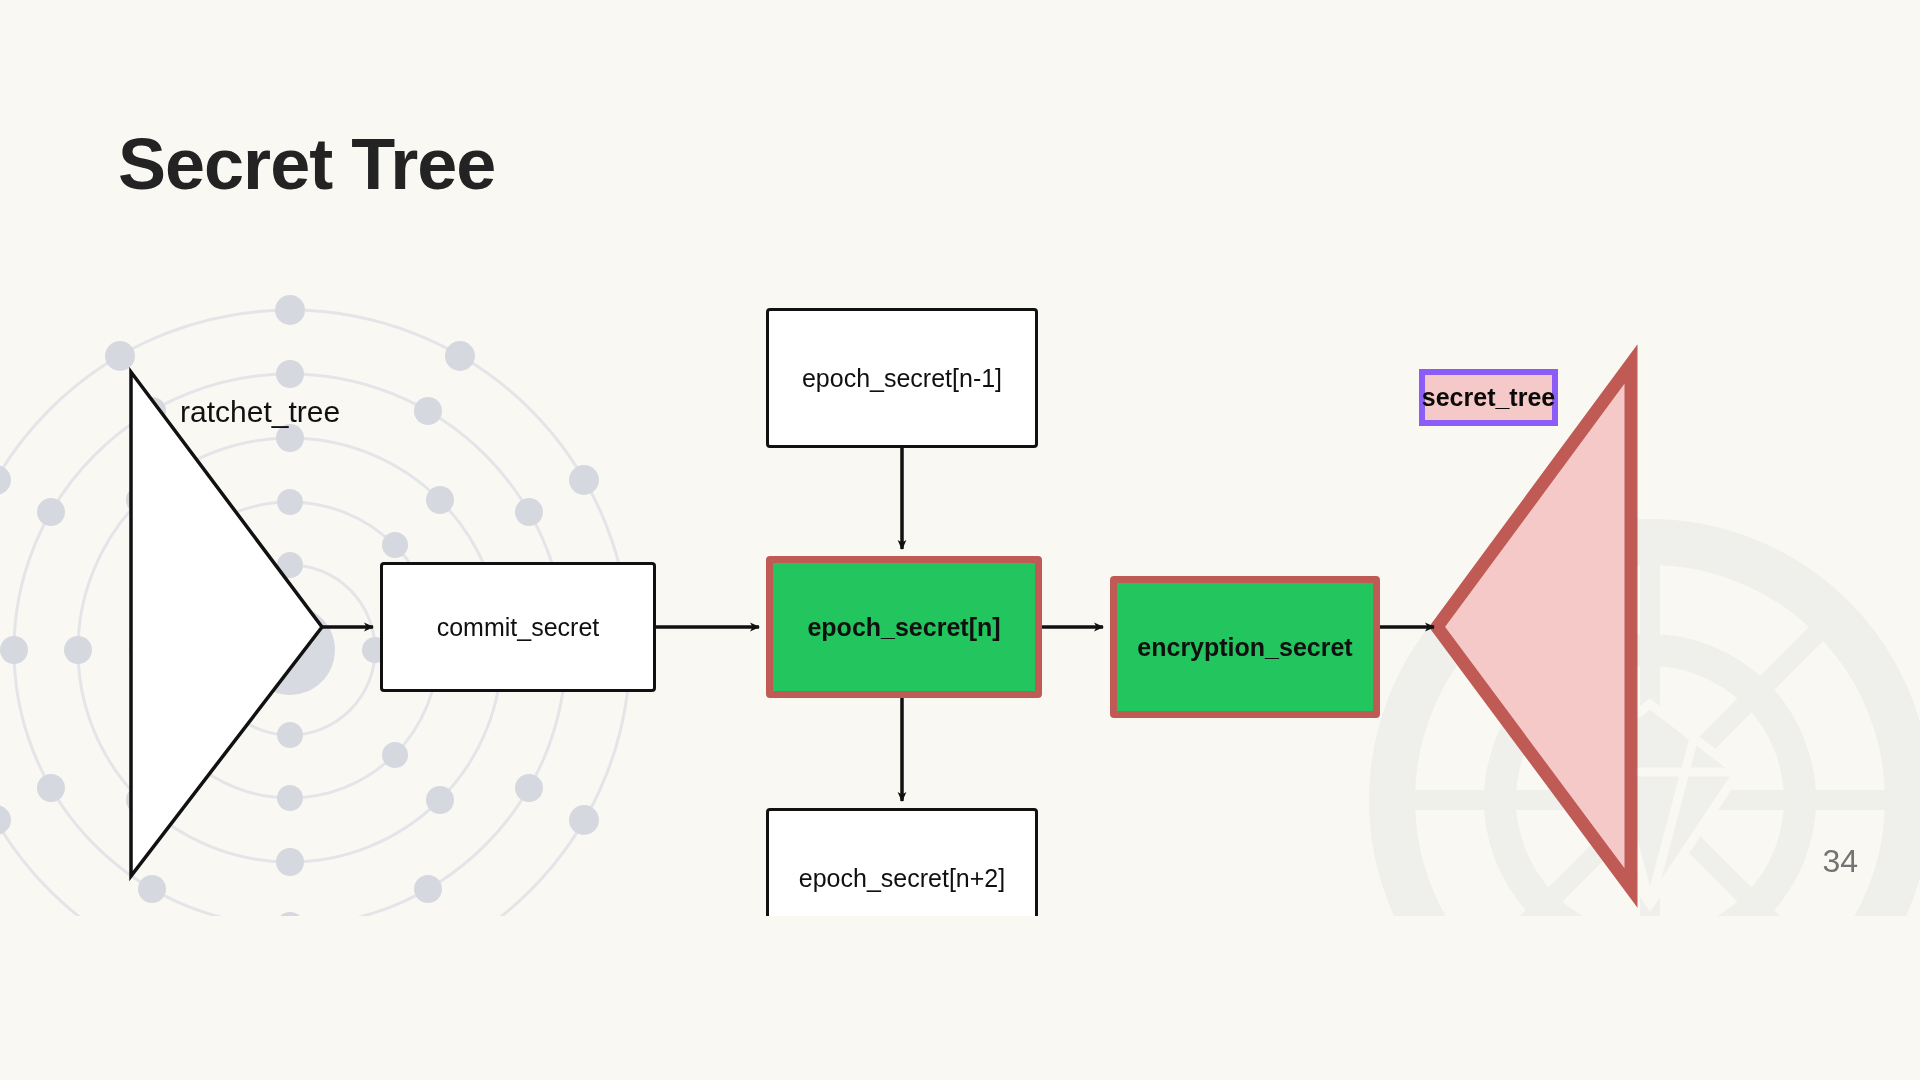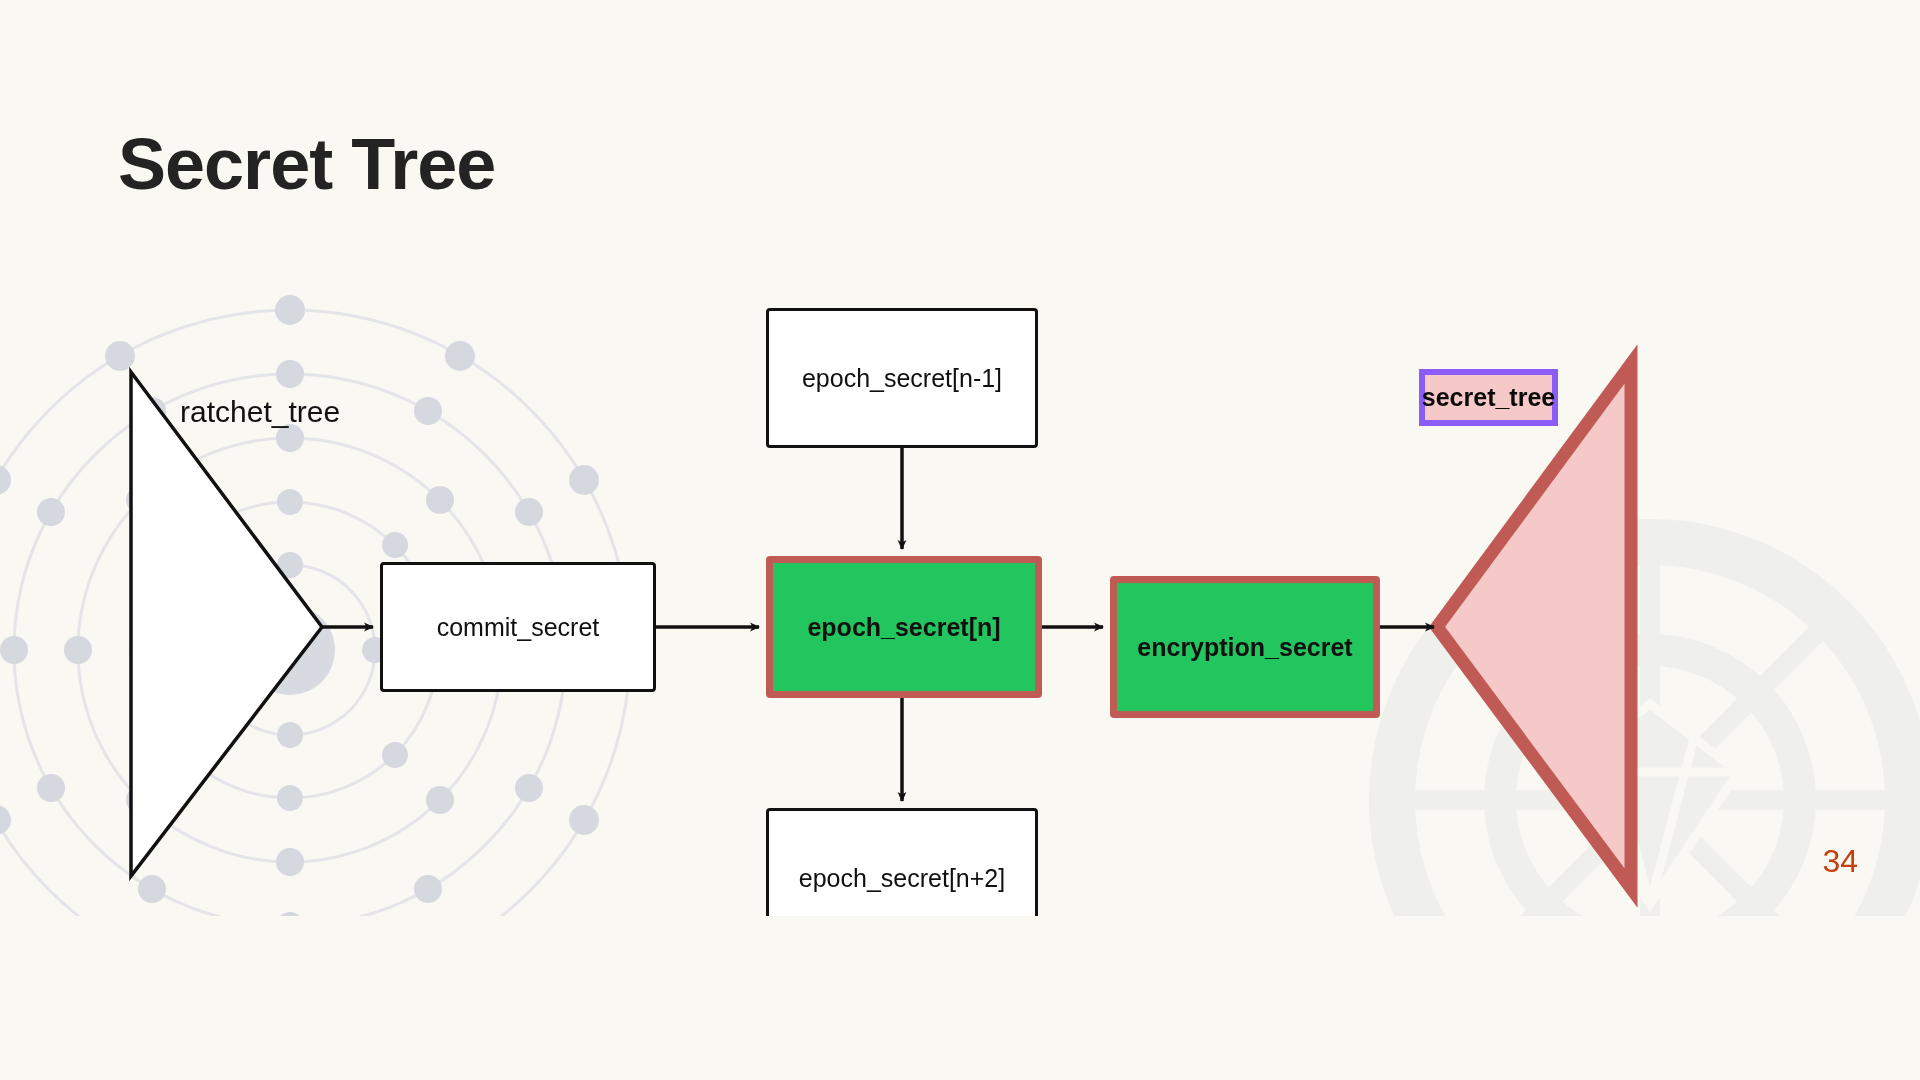--- a/index.html
+++ b/index.html
@@ -42,21 +42,21 @@
     line-height: 1;
     white-space: nowrap;
   }
 
   
   #page-number {
     position: absolute;
     right: 62px;
     bottom: 36px;
     font-size: 32px;
-    color: #c2410c;
+    color: #737373;
     font-weight: 400;
   }
 
   
   #diagram {
     position: absolute;
     left: 0;
     top: 0;
     width: 1920px;
     height: 1080px;

